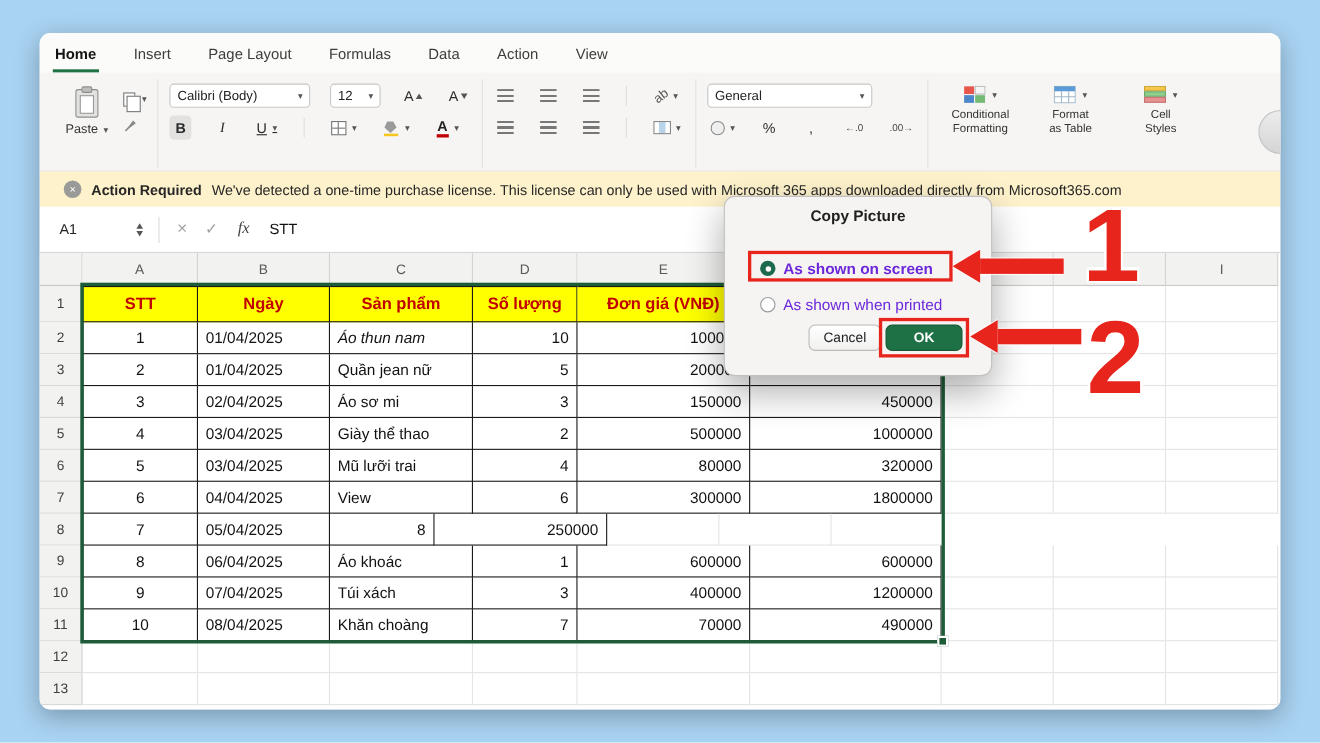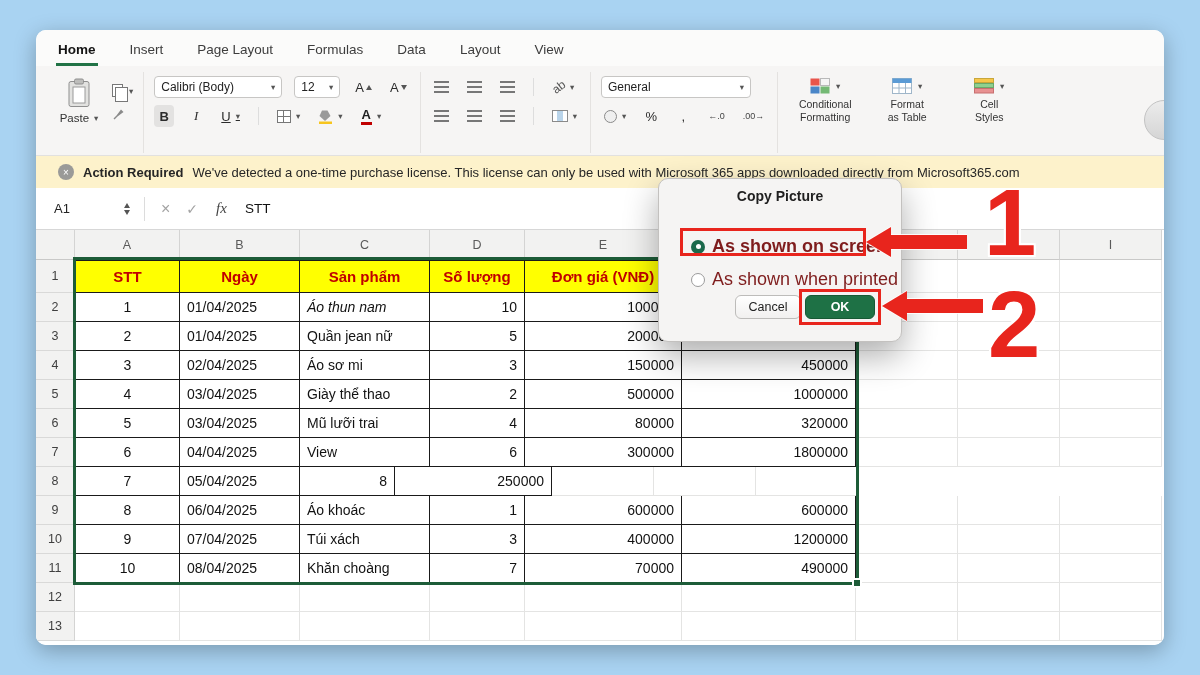--- a/index.html
+++ b/index.html
@@ -1,30 +1,30 @@
 <!DOCTYPE html>
 <html><head>
 <meta charset="utf-8">
 <style>
 *{box-sizing:border-box;margin:0;padding:0}
 html,body{width:1200px;height:675px}
 body{background:#a9d3f2;position:relative;overflow:hidden;font-family:"Liberation Sans","DejaVu Sans",sans-serif}
 .window{position:absolute;left:36px;top:30px;width:1128px;height:615px;background:#fff;border-radius:10px;overflow:hidden;box-shadow:0 6px 22px rgba(0,0,0,.28)}
 
 
-.tabbar{position:absolute;left:0;top:0;right:0;height:36px;background:#fbfbfa;display:flex;align-items:flex-end;padding-left:20px;gap:30px}
+.tabbar{position:absolute;left:0;top:0;right:0;height:36px;background:#fbfbfa;display:flex;align-items:flex-end;padding-left:12px;gap:30px}
 .tab{font-size:13.5px;color:#3d3d3d;padding:9px 2px}
 .tab.active{font-weight:700;color:#141414;padding-bottom:6px;border-bottom:3px solid #217346}
 
 
 .ribbon{position:absolute;left:0;top:36px;right:0;height:90px;background:#f6f5f4;border-bottom:1px solid #e2e1df;display:flex;align-items:stretch;padding:6px 8px 2px 16px}
 .rgroup{display:flex;flex-direction:column;padding:2px 10px 0 2px;border-right:1px solid #e4e2e0;margin-right:8px}
 .rgroup.hgroup{flex-direction:row;align-items:flex-start;gap:8px}
 .rgroup.last{border-right:none}
-.rrow{display:flex;align-items:center;gap:12px;height:26px;margin-bottom:3px}
+.rrow{display:flex;align-items:center;gap:18px;height:26px;margin-bottom:3px}
 .combo{height:22px;background:#fff;border:1px solid #c7c6c4;border-radius:4px;display:flex;align-items:center;justify-content:space-between;padding:0 6px;font-size:12px;color:#222;white-space:nowrap}
 .fontname{width:128px}.fontsize{width:46px}.general{width:150px}
 .car{font-size:8.5px;color:#555;margin-left:3px}
 .tbtn{min-width:20px;height:22px;display:flex;align-items:center;justify-content:center;border-radius:4px;color:#2b2b2b;font-size:13px;gap:2px;padding:0 3px}
 .tbtn.boxed{background:#e3e2e1}
 .bold{font-weight:700}
 .italic{font-style:italic;font-family:"Liberation Serif",serif}
 .under{text-decoration:underline}
 .vsep{width:1px;height:18px;background:#ddd;margin:0 3px;flex:none}
 .cup{width:0;height:0;border-left:3.5px solid transparent;border-right:3.5px solid transparent;border-bottom:5px solid #555}
@@ -78,21 +78,21 @@
 .gcell.ttop{border-top:1px solid #1a1a1a}
 .gcell.thead{background:#ffff00;color:#c00000;font-weight:700;font-size:15px;justify-content:center;padding:0}
 .selection{position:absolute;left:37px;top:27px;width:786px;height:328px;border:3px solid #1d5c38;pointer-events:none;z-index:4}
 .fillhandle{position:absolute;right:-6px;bottom:-6px;width:10px;height:10px;background:#1d5c38;border:2px solid #fff;pointer-events:auto}
 
 
 .dialog{position:absolute;left:622px;top:148px;width:244px;height:164px;background:#f5f4f3;border:1px solid #c3c1bf;border-radius:10px;box-shadow:0 14px 34px rgba(0,0,0,.32);z-index:10}
 .dtitle{text-align:center;font-size:14px;font-weight:700;color:#1f1f1f;padding-top:9px}
 .hl1{position:absolute;left:21px;top:49px;width:186px;height:28px;border:3px solid #e8251d;z-index:3;pointer-events:none}
 .hl2{position:absolute;left:140px;top:110px;width:82px;height:36px;border:3px solid #e8251d;z-index:3;pointer-events:none}
-.opt{position:absolute;display:flex;align-items:center;gap:7px;font-size:18px;color:#7f1d1d}
+.opt{position:absolute;display:flex;align-items:center;gap:7px;font-size:14px;color:#6d28d9}
 .opt1{left:32px;top:57px}
 .opt2{left:32px;top:90px}
 .opt1 .olabel{font-weight:700}
 .radio{width:14px;height:14px;border-radius:50%;flex:none}
 .radio.on{background:#1c6a4c;position:relative}
 .radio.on::after{content:"";position:absolute;left:4.5px;top:4.5px;width:5px;height:5px;border-radius:50%;background:#fff}
 .radio.off{background:#fff;border:1px solid #9b9b9b}
 .dbtn{position:absolute;height:24px;border-radius:6px;font-size:12.5px;display:flex;align-items:center;justify-content:center;font-family:inherit;cursor:default}
 .cancel{left:76px;top:116px;width:66px;background:linear-gradient(#fff,#f1f0ef);border:1px solid #bdbcba;color:#222}
 .ok{left:146px;top:116px;width:70px;background:#1e7145;border:1px solid #175934;color:#fff;font-weight:700}
@@ -111,21 +111,21 @@
 <body>
 
 <div class="window">
 
   <div class="tabbar">
       <div class="tab active">Home</div>
       <div class="tab">Insert</div>
       <div class="tab">Page Layout</div>
       <div class="tab">Formulas</div>
       <div class="tab">Data</div>
-      <div class="tab">Layout</div>
+      <div class="tab">Action</div>
       <div class="tab">View</div>
     </div>
 
   <div class="ribbon">
 
     <div class="rgroup hgroup">
       <div class="paste">
         <svg width="26" height="30" viewBox="0 0 26 30">
             <rect x="3" y="3.5" width="20" height="25" rx="2" fill="#e2e2e0" stroke="#8f8f8f"></rect>
             <rect x="8.5" y="1" width="9" height="5" rx="1.5" fill="#bdbdbb" stroke="#8f8f8f"></rect>

